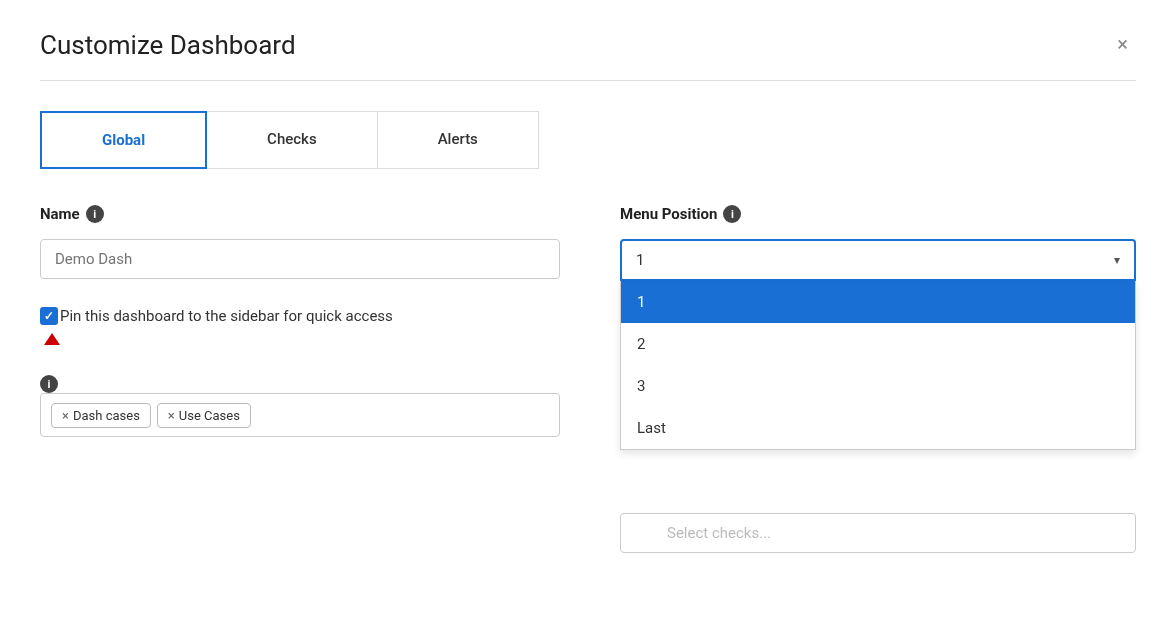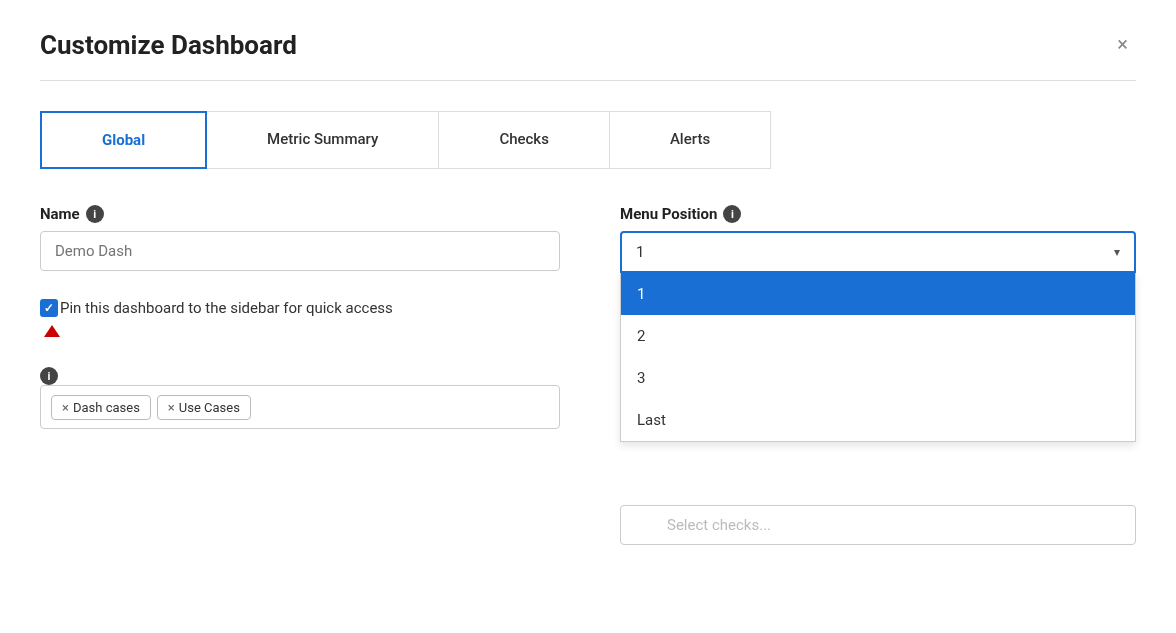--- a/index.html
+++ b/index.html
@@ -28,21 +28,21 @@
 
     .modal-header {
       display: flex;
       justify-content: space-between;
       align-items: flex-start;
       margin-bottom: 20px;
     }
 
     .modal-title {
       font-size: 26px;
-      font-weight: 700;
+      font-weight: 400;
       color: #222;
       text-align: center;
     }
 
     .close-btn {
       background: none;
       border: none;
       font-size: 20px;
       color: #888;
       cursor: pointer;
@@ -100,21 +100,21 @@
       position: relative;
     }
 
     .field-label {
       font-size: 15px;
       font-weight: 700;
       color: #222;
       display: flex;
       align-items: center;
       gap: 6px;
-      margin-bottom: 8px;
+      margin-bottom: 16px;
     }
 
     .info-icon {
       display: inline-flex;
       align-items: center;
       justify-content: center;
       width: 18px;
       height: 18px;
       background: #444;
       color: white;
@@ -294,23 +294,20 @@
   <div class="modal-header">
     <h1 class="modal-title">Customize Dashboard</h1>
     <button class="close-btn">×</button>
   </div>
 
   <hr class="divider">
 
   <div class="tabs-row">
     <div class="tab active">
       <span>Global</span>
-    </div>
-    <div class="tab">
-      <span>Metric Summary</span>
     </div>
     <div class="tab">
       <span>Checks</span>
     </div>
     <div class="tab">
       <span>Alerts</span>
     </div>
   </div>
 
   <div class="form-grid">

